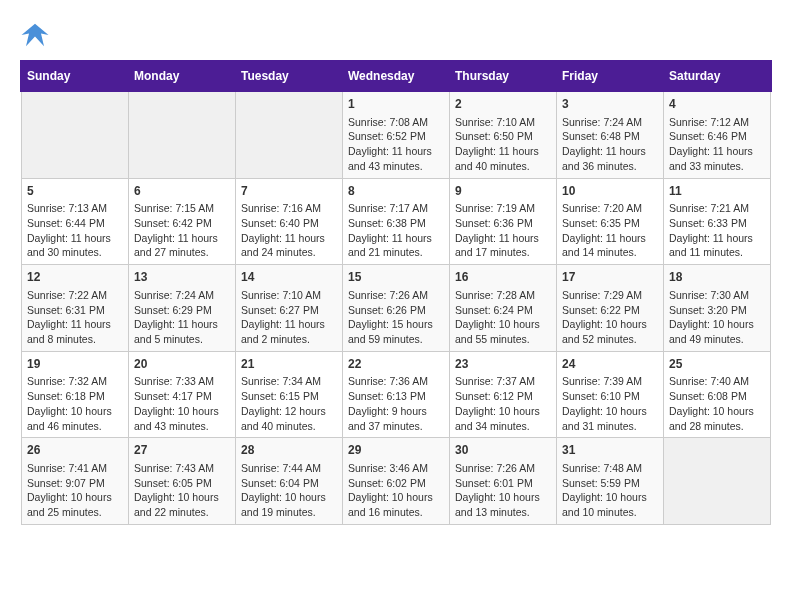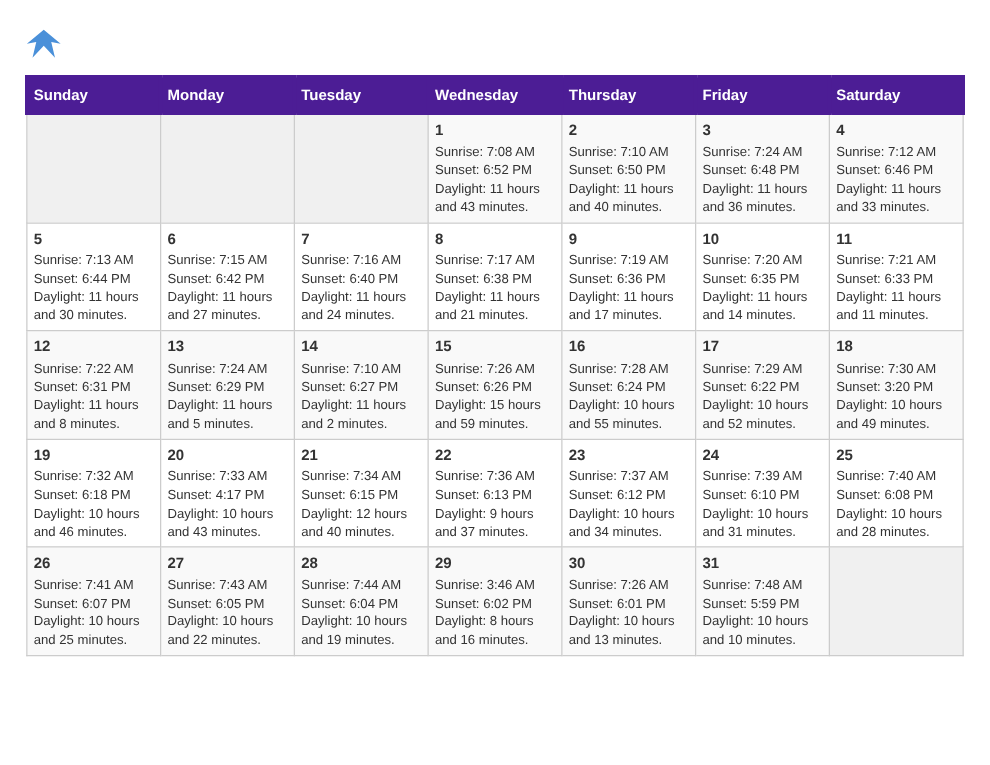--- a/index.html
+++ b/index.html
@@ -277,40 +277,40 @@
         <span class="day-number">25</span>
         <span>Sunrise: 7:40 AM</span><br>
         <span>Sunset: 6:08 PM</span><br>
         <span>Daylight: 10 hours and 28 minutes.</span>
       </td>
       </tr>
       <tr>
         <td>
         <span class="day-number">26</span>
         <span>Sunrise: 7:41 AM</span><br>
-        <span>Sunset: 6:07 PM</span><br>
+        <span>Sunset: 9:07 PM</span><br>
         <span>Daylight: 10 hours and 25 minutes.</span>
       </td>
         <td>
         <span class="day-number">27</span>
         <span>Sunrise: 7:43 AM</span><br>
         <span>Sunset: 6:05 PM</span><br>
         <span>Daylight: 10 hours and 22 minutes.</span>
       </td>
         <td>
         <span class="day-number">28</span>
         <span>Sunrise: 7:44 AM</span><br>
         <span>Sunset: 6:04 PM</span><br>
         <span>Daylight: 10 hours and 19 minutes.</span>
       </td>
         <td>
         <span class="day-number">29</span>
         <span>Sunrise: 3:46 AM</span><br>
         <span>Sunset: 6:02 PM</span><br>
-        <span>Daylight: 8 hours and 16 minutes.</span>
+        <span>Daylight: 10 hours and 16 minutes.</span>
       </td>
         <td>
         <span class="day-number">30</span>
         <span>Sunrise: 7:26 AM</span><br>
         <span>Sunset: 6:01 PM</span><br>
         <span>Daylight: 10 hours and 13 minutes.</span>
       </td>
         <td>
         <span class="day-number">31</span>
         <span>Sunrise: 7:48 AM</span><br>

